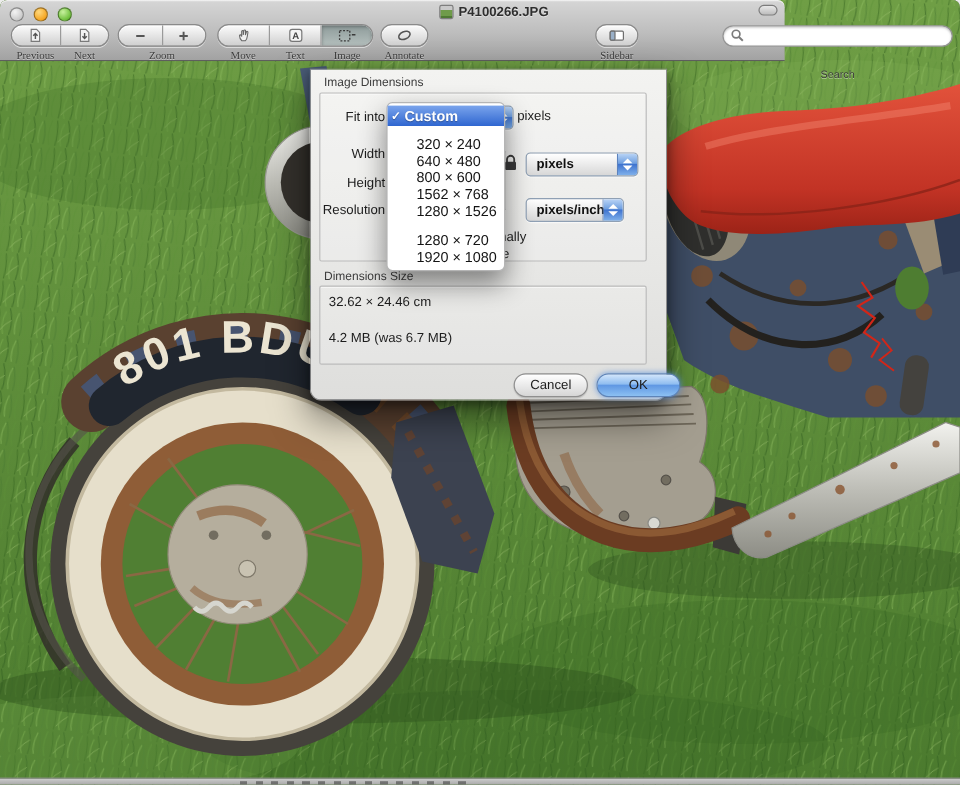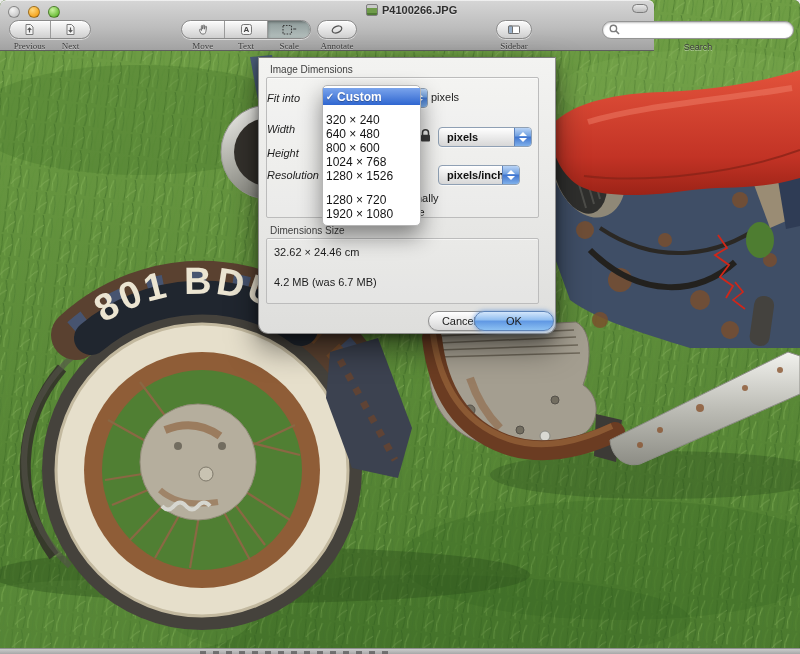--- a/index.html
+++ b/index.html
@@ -37,34 +37,34 @@
   .seg + .seg { border-left:1px solid #9a9a9a; }
   .seg.pressed { background:linear-gradient(#8e9b9a,#b4bfbd); box-shadow:inset 0 1px 3px rgba(0,0,0,.35); }
   .lblrow { display:flex; margin-top:2px;font-family:Liberation Serif, serif; }
   .lblrow span { flex:1; text-align:center; font-size:9px; color:#3c3c3c; text-shadow:0 1px 0 rgba(255,255,255,.45); white-space:nowrap; }
   #searchwrap { position:absolute; left:602px; top:20px; width:192px; display:flex; flex-direction:column; }
   #search-field {
     height:18px; width:192px; border:1px solid #949494; border-radius:9px; background:#fff;
     box-shadow:inset 0 1px 2px rgba(0,0,0,.25); padding:0 8px 0 20px; font-size:11px; outline:none;
   }
   #search-icon { position:absolute; left:6px; top:3px; }
-  #search-lbl { text-align:center; font-size:9px; color:#3c3c3c; margin-top:3px; text-shadow:0 1px 0 rgba(255,255,255,.45); }
+  #search-lbl { text-align:center; font-size:9px; color:#3c3c3c; margin-top:18px; text-shadow:0 1px 0 rgba(255,255,255,.45); }
   
   #dialog {
     position:absolute; left:258px; top:57px; width:298px; height:277px; z-index:8;
     background:linear-gradient(#f3f3f1,#e7e7e5 60%,#dededc);
     border:1px solid #8d8d8d; border-top:1px solid #7a7a7a;
     border-radius:0 0 10px 10px;
     box-shadow:0 14px 30px rgba(0,0,0,.5), 0 3px 8px rgba(0,0,0,.35);
     font-size:11px; color:#1d1d1d;
   }
   .grouptitle { position:absolute; font-size:10px; color:#3d3d3d; }
   .groupbox { position:absolute; border:1px solid #bcbcbc; border-radius:2px;
     background:rgba(255,255,255,.16); box-shadow:inset 0 1px 0 rgba(255,255,255,.55); }
-  .rlabel { position:absolute; width:54px; white-space:nowrap;font-style:italic; }
+  .rlabel { position:absolute; width:54px; text-align:right; white-space:nowrap; }
   .tfield { position:absolute; width:92px; height:18px; background:#fff; border:1px solid #a3a3a3;
     box-shadow:inset 0 1px 2px rgba(0,0,0,.2); }
   .popup { position:absolute; height:20px; border:1px solid #8fa0b4; border-radius:4px;
     background:linear-gradient(#ffffff,#d7d7d7); box-shadow:0 1px 0 rgba(255,255,255,.6); }
   .popup .ptxt { position:absolute; left:8px; top:3px; font-size:11px; font-weight:bold; color:#111; white-space:nowrap; }
   .pcap { position:absolute; right:0; top:0; bottom:0; width:17px; border-radius:0 3px 3px 0;
     background:linear-gradient(#b9d4f6,#6f9fe0 45%,#3f74cf 50%,#7fb0ea); border-left:1px solid #5c82bd; }
   .pcap .tU, .pcap .tD { position:absolute; left:4px; width:0; height:0; border-left:4px solid transparent; border-right:4px solid transparent; }
   .pcap .tU { top:4px; border-bottom:4px solid #fff; }
   .pcap .tD { bottom:4px; border-top:4px solid #fff; }
@@ -82,21 +82,21 @@
     position:absolute; left:322px; top:85px; width:99px; z-index:10;
     background:#fff; border:1px solid #b5b5b5; border-radius:5px;
     box-shadow:0 10px 22px rgba(0,0,0,.45); padding:2px 0 4px 0;
   }
   #fitmenu .sel {
     height:17px; display:flex; align-items:center; margin:0;
     background:linear-gradient(#7aa4ec,#2f66d0); color:#fff; font-size:12px; font-weight:bold;
     text-shadow:0 1px 1px rgba(0,0,0,.3);
   }
   #fitmenu .sel .chkmark { width:14px; text-align:center; font-size:10px; }
-  #fitmenu .mi { height:14px; line-height:14px; padding-left:3px; font-size:12px; color:#141414; white-space:nowrap; }
+  #fitmenu .mi { height:14px; line-height:14px; padding-left:24px; font-size:12px; color:#141414; white-space:nowrap; }
   #fitmenu .gap1 { height:8px; } #fitmenu .gap2 { height:10px; }
   
   #bottomstrip { position:absolute; left:0; bottom:0; width:800px; height:6px; z-index:6;
     background:linear-gradient(#cbcbcb,#a8a8a8); border-top:1px solid #8f8f8f; }
   #bottomstrip .marks { position:absolute; left:200px; top:2px; width:190px; height:3px; opacity:.65;
     background:repeating-linear-gradient(90deg,#4c4c4c 0 6px, transparent 6px 13px); }
   .ico { display:block; }
 </style>
 </head>
 <body>
@@ -285,20 +285,37 @@
             <path d="M6.5 4.5 V9 M4.7 7.2 L6.5 9 l1.8 -1.8" stroke="#555" stroke-width="1.2" fill="none"></path>
           </svg>
         </div>
       </div>
       <div class="lblrow">
         <span>Previous</span>
         <span>Next</span>
       </div>
     </div>
 
+    <div class="tbgroup" style="left:98px;width:74px">
+      <div class="cap">
+        <div class="seg">
+          <svg class="ico" width="12" height="12" viewBox="0 0 12 12">
+            <line x1="2.5" y1="6" x2="9.5" y2="6" stroke="#555" stroke-width="1.6"></line>
+          </svg>
+        </div>
+        <div class="seg">
+          <svg class="ico" width="12" height="12" viewBox="0 0 12 12">
+            <path d="M6 2.5 V9.5 M2.5 6 H9.5" stroke="#555" stroke-width="1.6"></path>
+          </svg>
+        </div>
+      </div>
+      <div class="lblrow">
+          <span style="flex:2">Zoom</span>
+        </div>
+    </div>
 
     <div class="tbgroup" style="left:181px;width:130px">
       <div class="cap">
         <div class="seg">
           <svg class="ico" width="13" height="13" viewBox="0 0 13 13">
             <path d="M4.6 11 C3.2 9.6 2.6 8.2 2.6 6.7 c0-.8 1.1-.9 1.4-.1 l.4.9 V3.2 c0-1 1.3-1 1.3 0 v2.9 l.5-3.5 c.1-1 1.5-.8 1.4.1 L7.5 6.2 l.8-2.5 c.3-.9 1.5-.6 1.3.4 L9.1 7.2 c-.2 1.9-.8 3-1.7 3.8 z" fill="#f0f0f0" stroke="#666" stroke-width=".9"></path>
           </svg>
         </div>
         <div class="seg">
           <svg class="ico" width="13" height="13" viewBox="0 0 13 13">
@@ -309,21 +326,21 @@
         <div class="seg pressed">
           <svg class="ico" width="16" height="13" viewBox="0 0 16 13">
             <rect x="2" y="2.5" width="8.5" height="8.5" fill="none" stroke="#3a3a3a" stroke-width="1.1" stroke-dasharray="1.6 1.3"></rect>
             <path d="M12.2 6 l3 0" stroke="#3a3a3a" stroke-width="1.2"></path>
           </svg>
         </div>
       </div>
       <div class="lblrow">
         <span>Move</span>
         <span>Text</span>
-        <span>Scale</span>
+        <span>Image</span>
       </div>
     </div>
 
     <div class="tbgroup" style="left:317px;width:40px">
       <div class="cap">
         <div class="seg">
           <svg class="ico" width="14" height="13" viewBox="0 0 14 13">
             <ellipse cx="7" cy="6.5" rx="5" ry="3.1" fill="none" stroke="#555" stroke-width="1.3" transform="rotate(-24 7 6.5)"></ellipse>
           </svg>
         </div>
@@ -406,33 +423,33 @@
     <div class="chklbl" style="left:83px;top:134px">Scale proportionally</div>
     <div class="chk" style="left:66px;top:148px">✓</div>
     <div class="chklbl" style="left:83px;top:148px">Resample image</div>
 
     <div class="grouptitle" style="left:11px;top:167px">Dimensions Size</div>
     <div class="groupbox" style="left:7px;top:180px;width:273px;height:66px"></div>
     <div style="position:absolute;left:15px;top:188px">32.62 × 24.46 cm</div>
     <div style="position:absolute;left:15px;top:218px">4.2 MB (was 6.7 MB)</div>
 
     <div class="btn" style="left:169px;top:253px;width:62px">Cancel</div>
-    <div class="btn default" style="left:215px;top:253px;width:80px">OK</div>
+    <div class="btn default" style="left:238px;top:253px;width:70px">OK</div>
   </div>
 
   <div id="fitmenu">
     <div class="sel">
       <span class="chkmark">✓</span>
       <span>Custom</span>
     </div>
     <div class="gap1"></div>
     <div class="mi">320 × 240</div>
     <div class="mi">640 × 480</div>
     <div class="mi">800 × 600</div>
-    <div class="mi">1024 × 768</div>
+    <div class="mi">1562 × 768</div>
     <div class="mi">1280 × 1526</div>
     <div class="gap2"></div>
     <div class="mi">1280 × 720</div>
     <div class="mi">1920 × 1080</div>
   </div>
 
   <div id="bottomstrip">
     <div class="marks"></div>
   </div>
 

